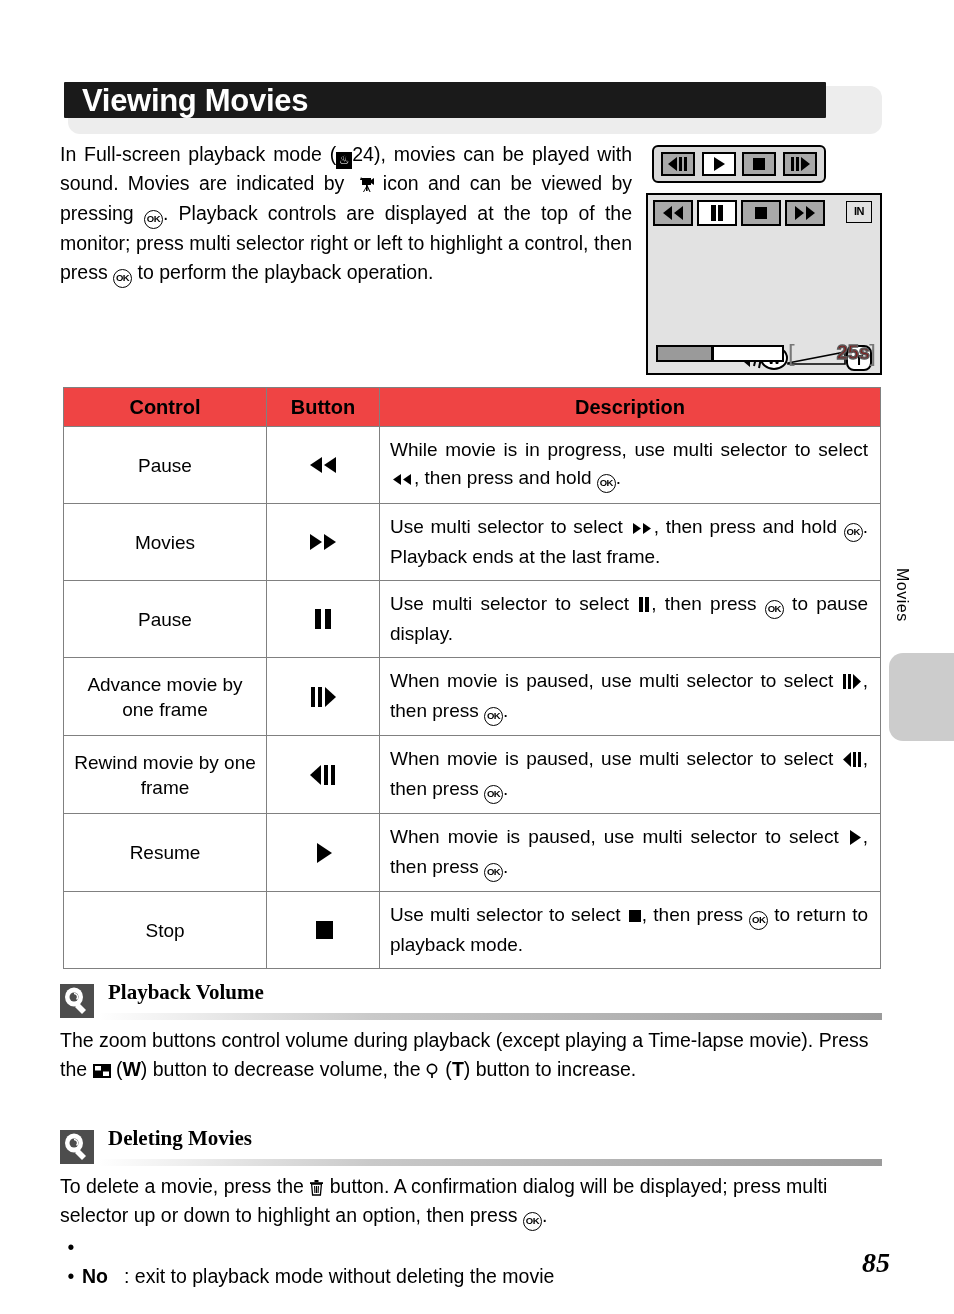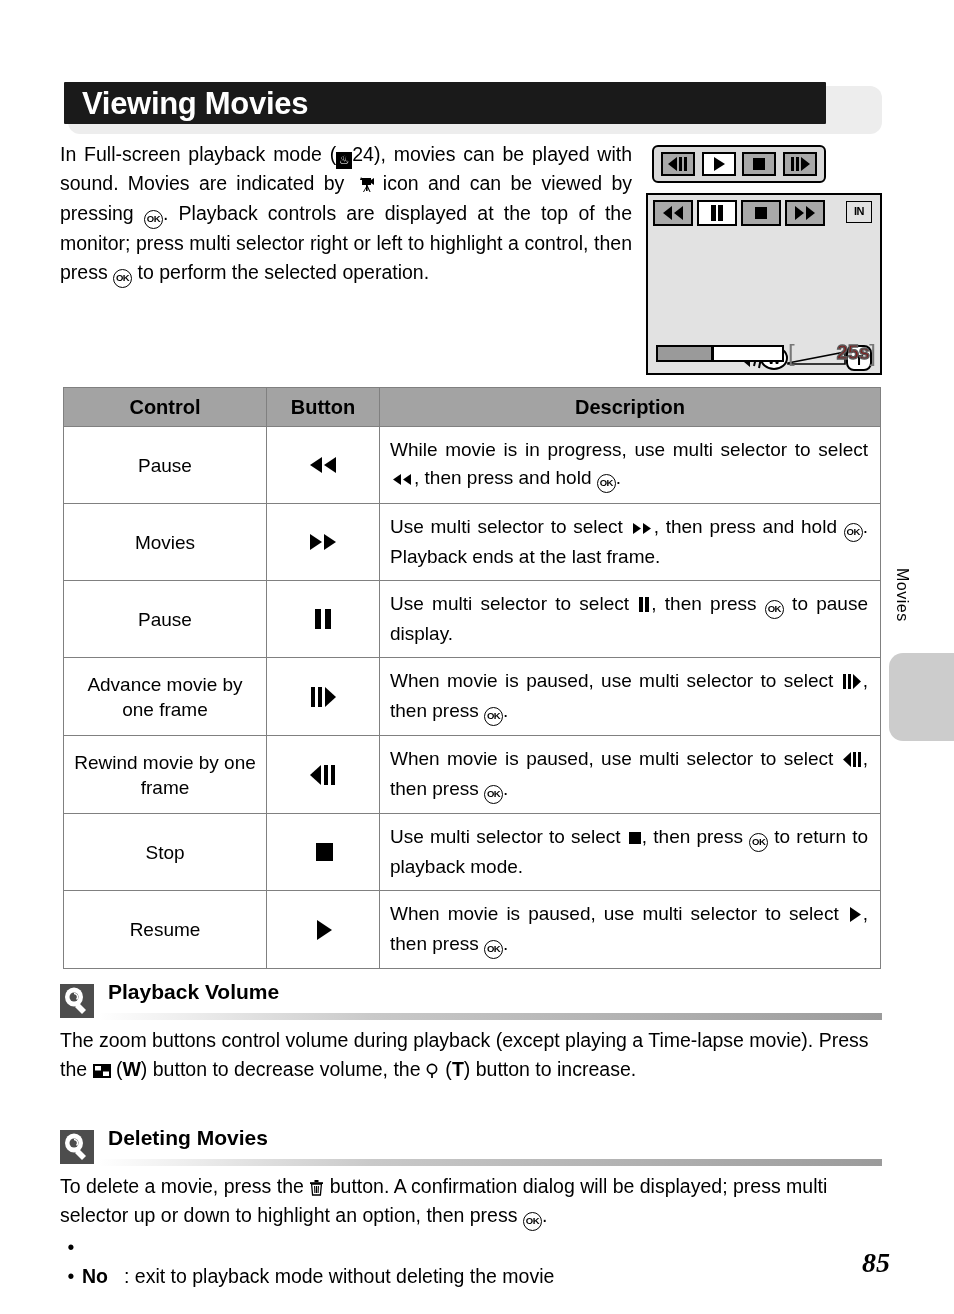--- a/index.html
+++ b/index.html
@@ -31,21 +31,21 @@
     width: 814px;
     height: 48px;
     background: #ededed;
     border-radius: 12px;
   }
   .banner-bar {
     position: absolute;
     left: 0;
     top: 0;
     width: 762px;
-    height: 42px;
+    height: 36px;
     background: #1a1a1a;
     border-radius: 1px;
     display: flex;
     align-items: center;
   }
   .banner-title {
     color: #ffffff;
     font-size: 31px;
     font-weight: bold;
     letter-spacing: -0.3px;
@@ -246,21 +246,21 @@
     top: 387px;
     width: 818px;
     border-collapse: collapse;
     font-size: 19px;
   }
   table.ctrl td, table.ctrl th {
     border: 1.6px solid #808080;
     vertical-align: middle;
   }
   table.ctrl th {
-    background: #a3a3a3;
+    background: #ef4444;
     font-size: 20px;
     font-weight: bold;
     height: 34px;
     padding: 2px 0;
   }
   td.c-control {
     width: 190px;
     text-align: center;
     padding: 8px 6px;
     line-height: 25px;
@@ -315,20 +315,21 @@
     left: 0; top: 4px;
     width: 34px; height: 34px;
     background: #4d4d4d;
   }
   .note-title {
     position: absolute;
     left: 48px;
     top: 0px;
     font-size: 21px;
     font-weight: bold;
+    font-family: Liberation Serif, serif;
   }
   .note-rule {
     position: absolute;
     left: 38px;
     top: 33px;
     right: 0;
     height: 7px;
     background: linear-gradient(to right, #ffffff 0%, #c9c9c9 35%, #9b9b9b 100%);
   }
   .note-body {
@@ -366,21 +367,21 @@
   </div>
 </div>
 
 <div class="intro">
   <span>In  Full-screen  playback  mode  (</span><span class="page-ref-icon">♨</span><span>24</span><span>),  movies  can  be played with sound. Movies are indicated by </span><span class="movie-cam-icon"><svg width="20" height="17" viewBox="0 0 20 17">
         <rect x="8" y="2" width="9" height="7" fill="#000"></rect>
         <path d="M17 4 L20 2 L20 9 L17 7 Z" fill="#000"></path>
         <path d="M7 1 L9 4 L6 4 Z" fill="#000"></path>
         <rect x="12" y="9" width="1.6" height="6" fill="#000"></rect>
         <path d="M9 16 L12.8 9.5 L13.6 9.5 L16.6 16 L15.6 16 L12.8 10.8 L10 16 Z" fill="#000"></path>
-      </svg></span><span> icon and can be viewed by pressing </span><span class="ok-icon">OK</span><span>. Playback controls are displayed at the top of the monitor; press multi selector right or left to highlight a control, then press </span><span class="ok-icon">OK</span><span> to perform the selected operation.</span>
+      </svg></span><span> icon and can be viewed by pressing </span><span class="ok-icon">OK</span><span>. Playback controls are displayed at the top of the monitor; press multi selector right or left to highlight a control, then press </span><span class="ok-icon">OK</span><span> to perform the playback operation.</span>
 </div>
 
 <div class="illus">
 
   <div class="callout">
     <div class="co-btn">
       <svg class="bsvg" width="24" height="14" viewBox="0 0 24 14">
           <path d="M11 0 L11 14 L2 7 Z" fill="#000"></path>
           <rect x="13" y="0" width="3" height="14" fill="#000"></rect>
           <rect x="18" y="0" width="3" height="14" fill="#000"></rect>
@@ -550,44 +551,44 @@
       <td class="c-desc">
         <span>When movie is paused, use multi selector to select </span><span class="dsvg"><svg width="22" height="15" viewBox="0 0 22 15">
               <path d="M10 0 L10 15 L2 7.5 Z" fill="#000"></path>
               <rect x="12" y="0" width="3" height="15" fill="#000"></rect>
               <rect x="17" y="0" width="3" height="15" fill="#000"></rect>
             </svg></span><span>, then press </span><span class="ok-icon">OK</span><span>.</span>
       </td>
     </tr>
 
     <tr>
+      <td class="c-control">Resume</td>
+      <td class="c-button">
+        <svg class="bsvg" width="30" height="22" viewBox="0 0 30 22">
+            <path d="M9 1 L9 21 L24 11 Z" fill="#000"></path>
+          </svg>
+      </td>
+      <td class="c-desc">
+        <span>When movie is paused, use multi selector to select </span><span class="dsvg"><svg width="16" height="15" viewBox="0 0 16 15">
+              <path d="M3 0 L3 15 L14 7.5 Z" fill="#000"></path>
+            </svg></span><span>, then press </span><span class="ok-icon">OK</span><span>.</span>
+      </td>
+    </tr>
+
+    <tr>
       <td class="c-control">Stop</td>
       <td class="c-button">
         <svg class="bsvg" width="24" height="22" viewBox="0 0 24 22">
             <rect x="5" y="2" width="17" height="18" fill="#000"></rect>
           </svg>
       </td>
       <td class="c-desc">
         <span>Use  multi  selector  to  select </span><span class="dsvg"><svg width="15" height="14" viewBox="0 0 15 14">
               <rect x="2" y="1" width="12" height="12" fill="#000"></rect>
             </svg></span><span>,  then  press </span><span class="ok-icon">OK</span><span> to return to playback mode.</span>
-      </td>
-    </tr>
-
-    <tr>
-      <td class="c-control">Resume</td>
-      <td class="c-button">
-        <svg class="bsvg" width="30" height="22" viewBox="0 0 30 22">
-            <path d="M9 1 L9 21 L24 11 Z" fill="#000"></path>
-          </svg>
-      </td>
-      <td class="c-desc">
-        <span>When movie is paused, use multi selector to select </span><span class="dsvg"><svg width="16" height="15" viewBox="0 0 16 15">
-              <path d="M3 0 L3 15 L14 7.5 Z" fill="#000"></path>
-            </svg></span><span>, then press </span><span class="ok-icon">OK</span><span>.</span>
       </td>
     </tr>
   </tbody>
 </table>
 
 <div class="side-label">Movies</div>
 <div class="side-tab"></div>
 
 <div class="note" style="top:980px;">
   <div class="note-head">

